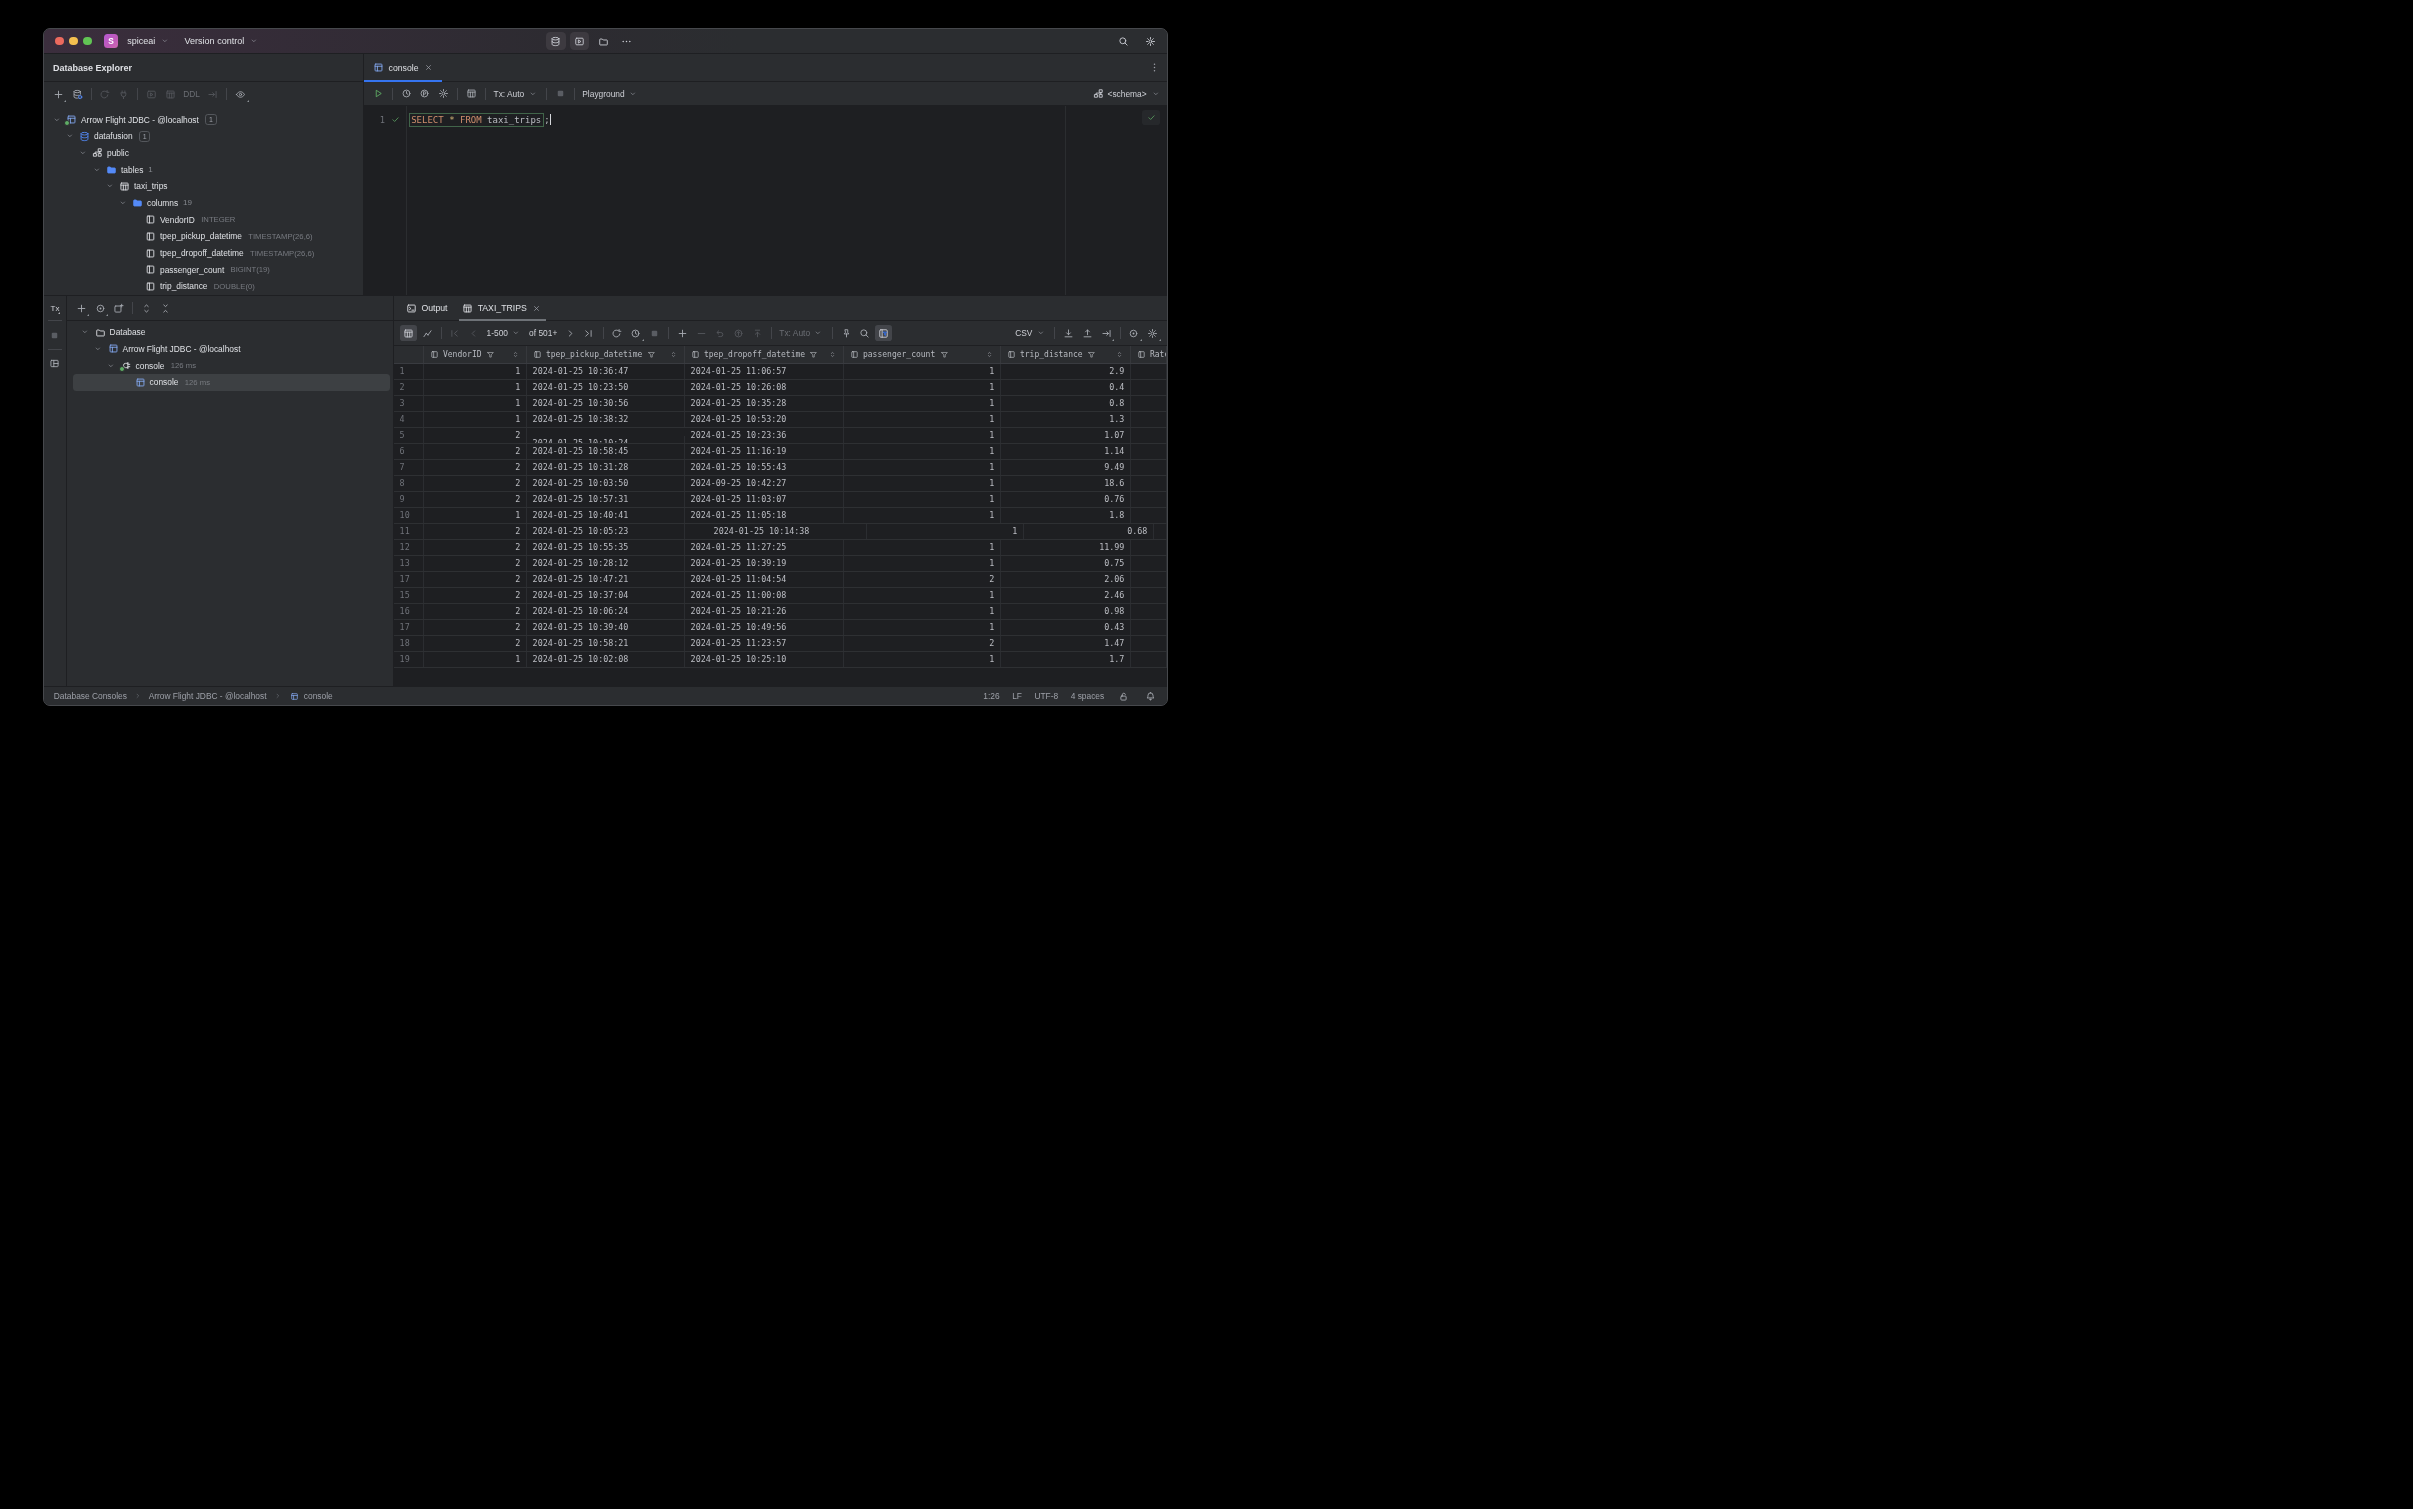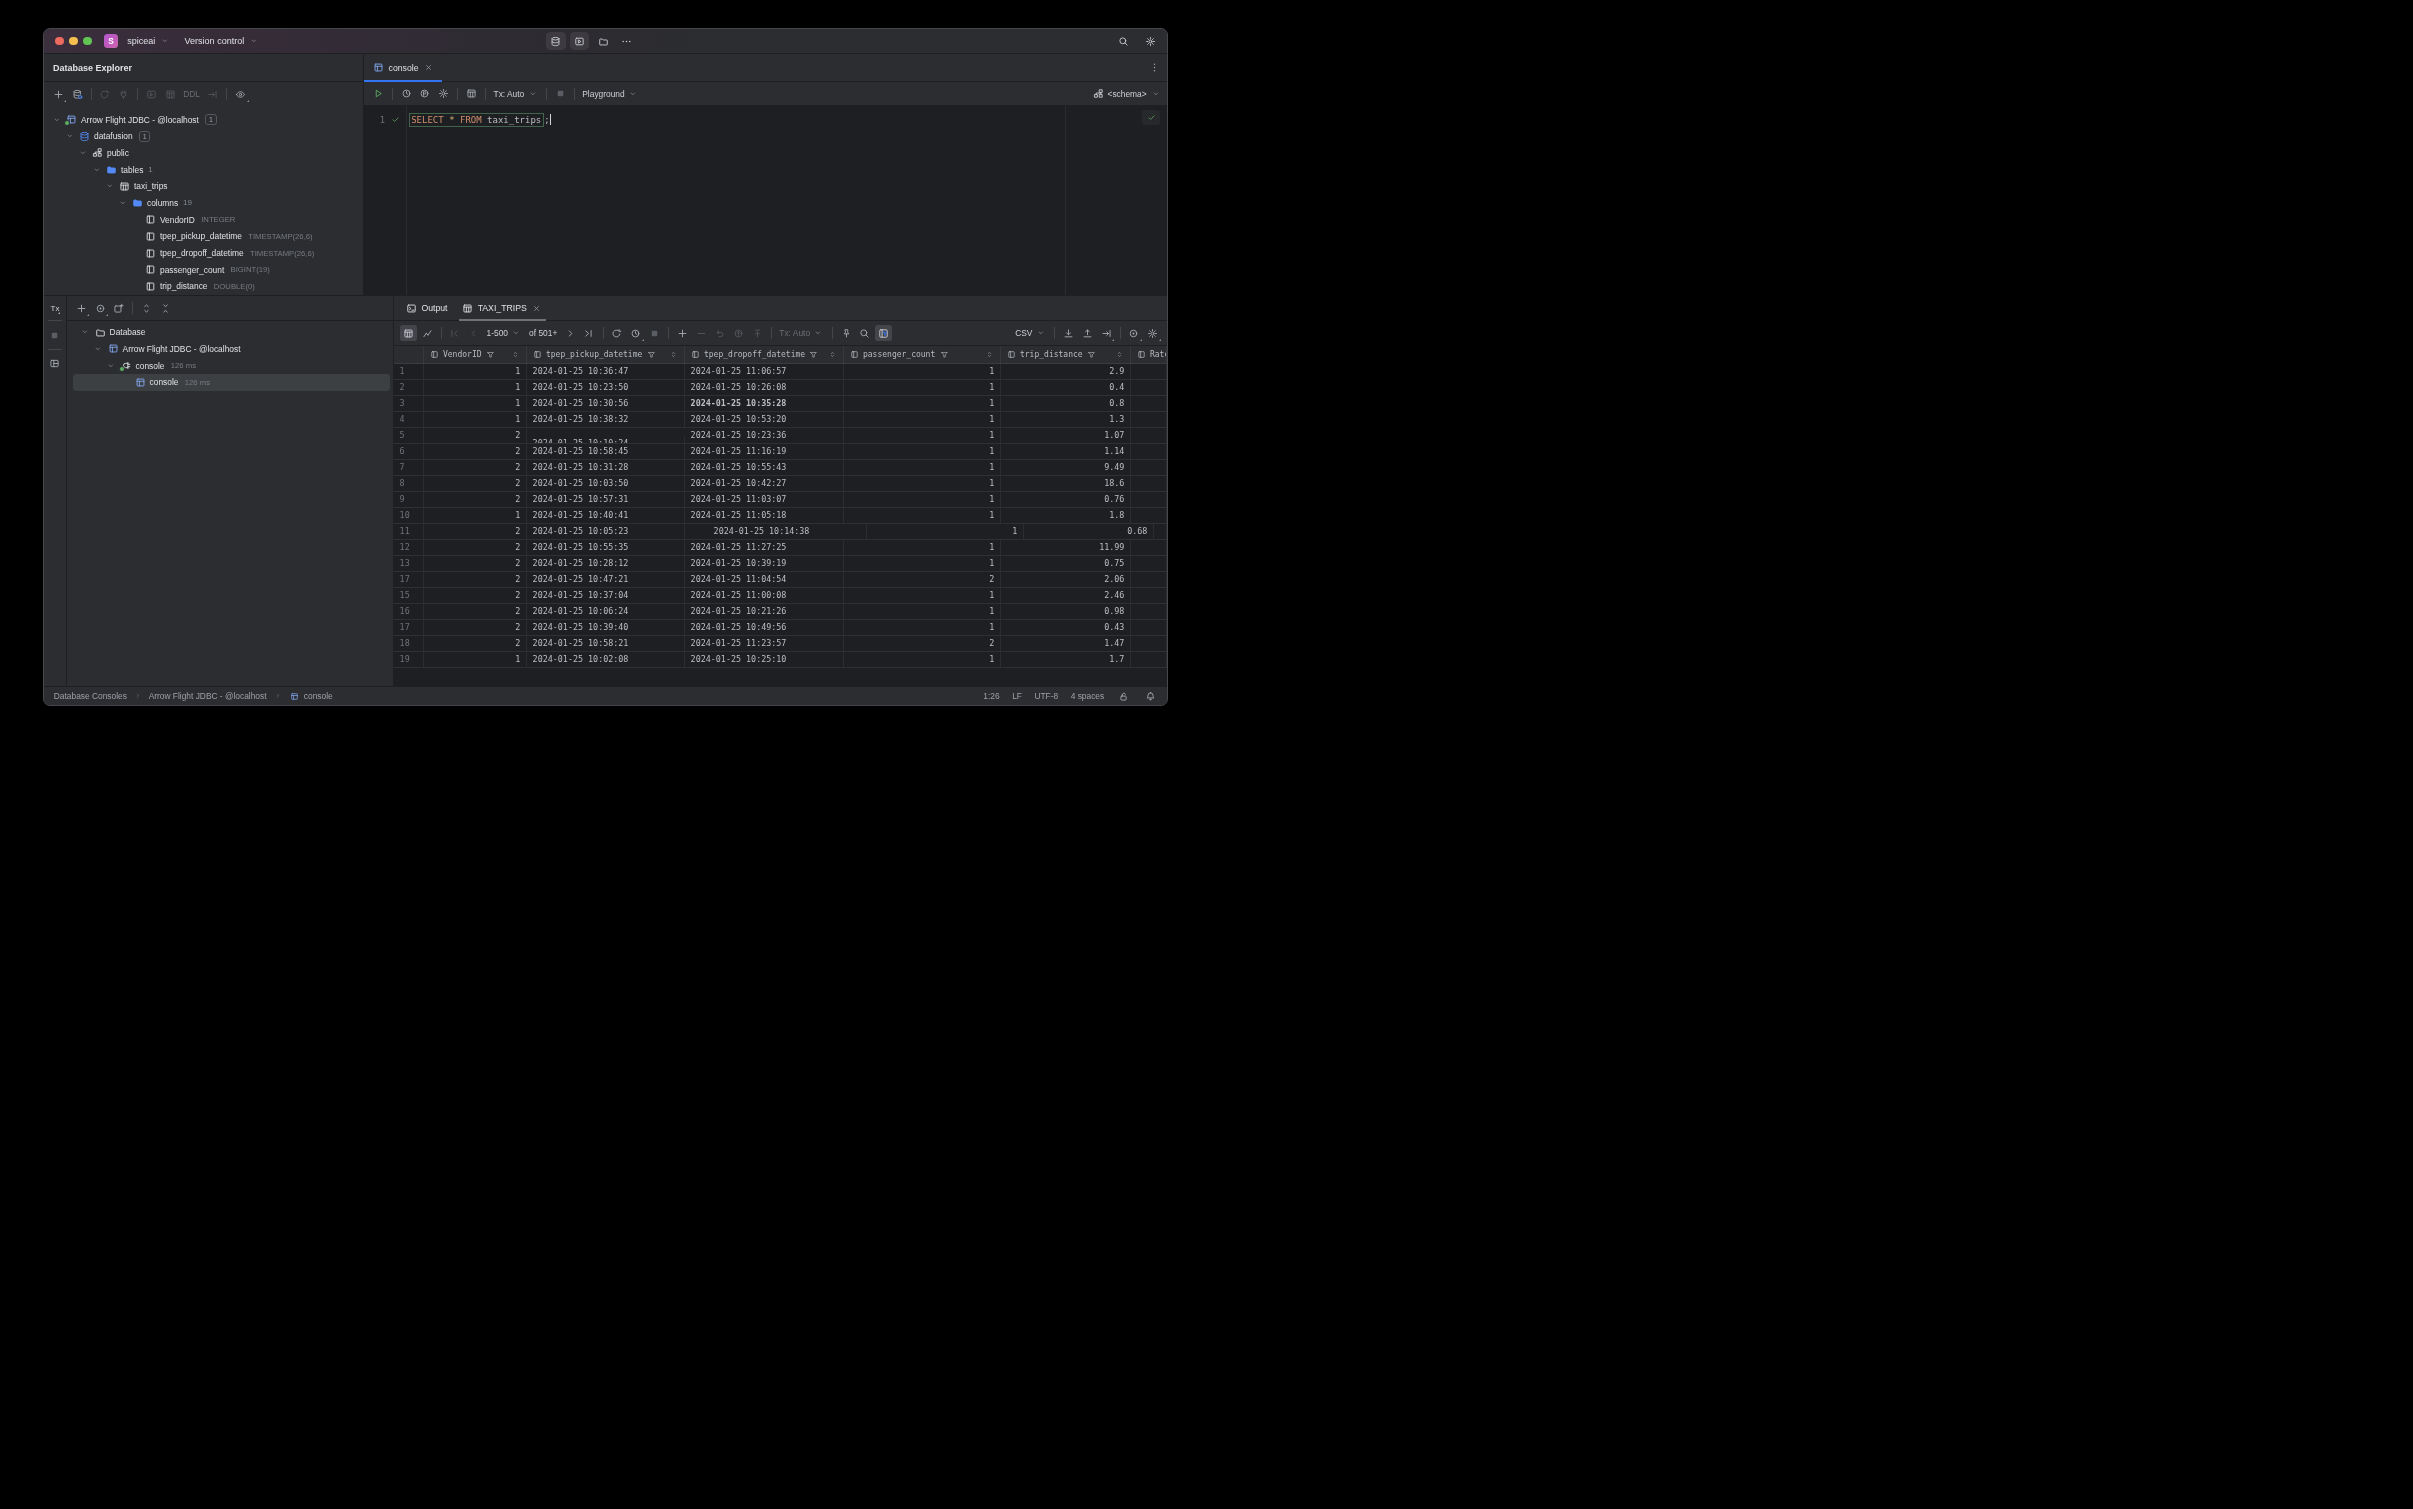--- a/index.html
+++ b/index.html
@@ -1044,21 +1044,21 @@
                     <div class="gc l" style="width: 158px;">2024-01-25 10:23:50</div>
                     <div class="gc l" style="width: 159px;">2024-01-25 10:26:08</div>
                     <div class="gc r" style="width: 157px;">1</div>
                     <div class="gc r" style="width: 130px;">0.4</div>
                     <div class="gc l" style="width: 38px; flex: 1 1 0%;"></div>
                   </div>
                   <div class="grow">
                     <div class="gc num l" style="width: 30px;">3</div>
                     <div class="gc r" style="width: 103px;">1</div>
                     <div class="gc l" style="width: 158px;">2024-01-25 10:30:56</div>
-                    <div class="gc l" style="width: 159px; font-weight: bold;">2024-01-25 10:35:28</div>
+                    <div class="gc l" style="width: 159px;">2024-01-25 10:35:28</div>
                     <div class="gc r" style="width: 157px;">1</div>
                     <div class="gc r" style="width: 130px;">0.8</div>
                     <div class="gc l" style="width: 38px; flex: 1 1 0%;"></div>
                   </div>
                   <div class="grow">
                     <div class="gc num l" style="width: 30px;">4</div>
                     <div class="gc r" style="width: 103px;">1</div>
                     <div class="gc l" style="width: 158px;">2024-01-25 10:38:32</div>
                     <div class="gc l" style="width: 159px;">2024-01-25 10:53:20</div>
                     <div class="gc r" style="width: 157px;">1</div>
@@ -1089,21 +1089,21 @@
                     <div class="gc l" style="width: 158px;">2024-01-25 10:31:28</div>
                     <div class="gc l" style="width: 159px;">2024-01-25 10:55:43</div>
                     <div class="gc r" style="width: 157px;">1</div>
                     <div class="gc r" style="width: 130px;">9.49</div>
                     <div class="gc l" style="width: 38px; flex: 1 1 0%;"></div>
                   </div>
                   <div class="grow">
                     <div class="gc num l" style="width: 30px;">8</div>
                     <div class="gc r" style="width: 103px;">2</div>
                     <div class="gc l" style="width: 158px;">2024-01-25 10:03:50</div>
-                    <div class="gc l" style="width: 159px;">2024-01-25 10:42:27</div>
+                    <div class="gc l" style="width: 159px;">2024-09-25 10:42:27</div>
                     <div class="gc r" style="width: 157px;">1</div>
                     <div class="gc r" style="width: 130px;">18.6</div>
                     <div class="gc l" style="width: 38px; flex: 1 1 0%;"></div>
                   </div>
                   <div class="grow">
                     <div class="gc num l" style="width: 30px;">9</div>
                     <div class="gc r" style="width: 103px;">2</div>
                     <div class="gc l" style="width: 158px;">2024-01-25 10:57:31</div>
                     <div class="gc l" style="width: 159px;">2024-01-25 11:03:07</div>
                     <div class="gc r" style="width: 157px;">1</div>

